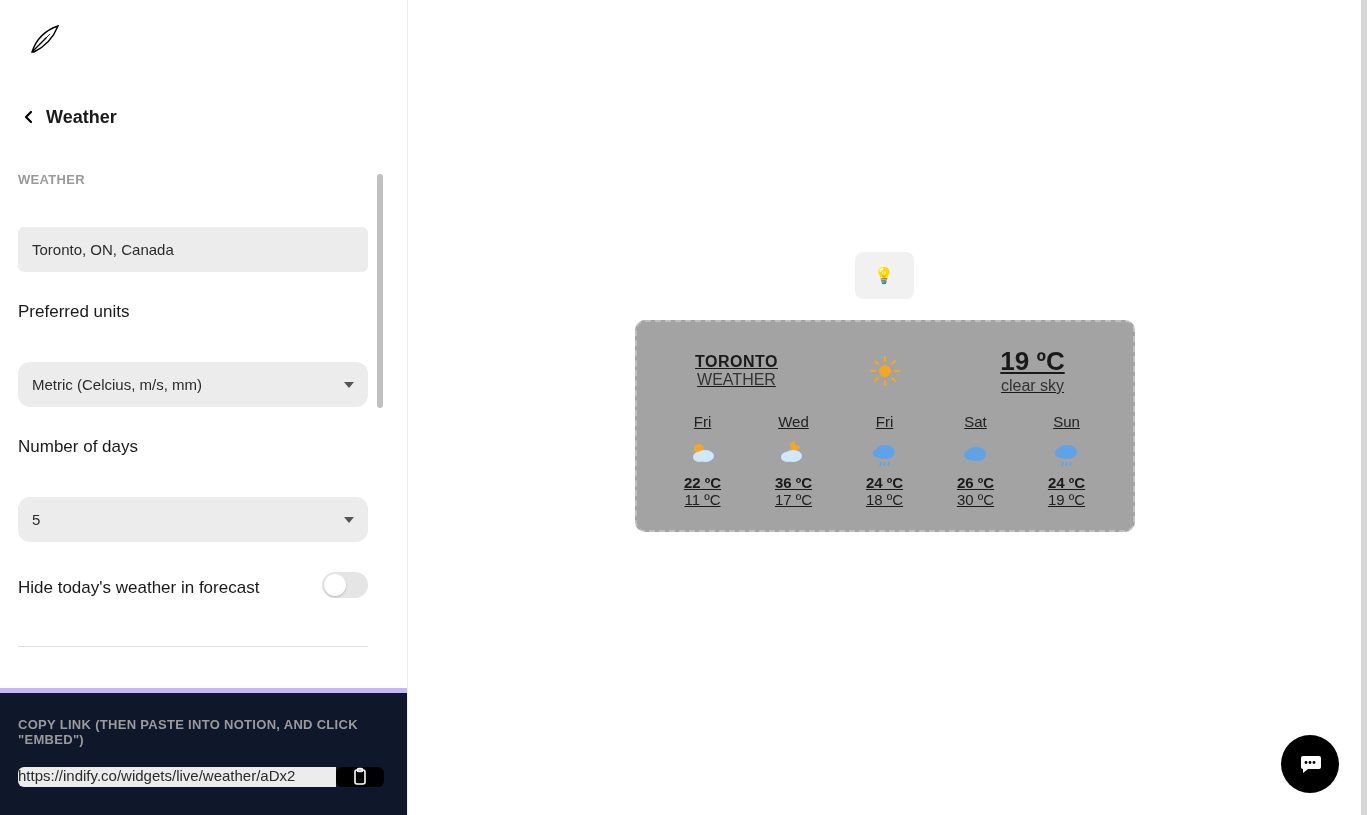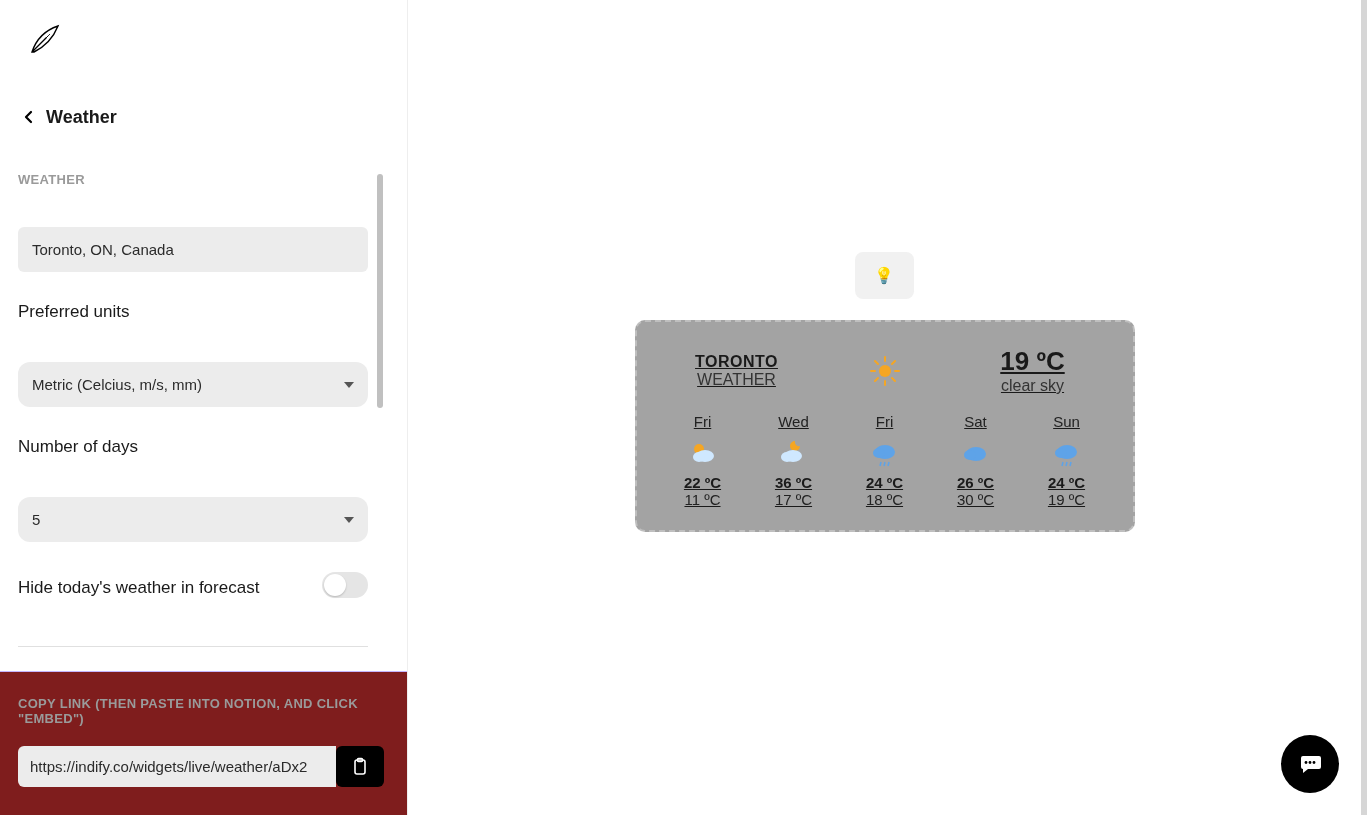--- a/index.html
+++ b/index.html
@@ -119,42 +119,42 @@
   margin-bottom: 40px;
 }
 .style-label {
   font-size: 13px;
   font-weight: 400;
   color: #9a9a9a;
   letter-spacing: 0.3px;
 }
 .copy-section {
   padding: 0 18px 28px 18px;
-  background: #7f1d1d;
-  border-top: 1px solid #c4b5fd;
+  background: #0f172a;
+  border-top: 5px solid #c4b5fd;
   padding-top: 24px;
   margin-top: auto;
 }
 .copy-label {
   font-size: 13px;
   font-weight: 700;
   color: #9a9a9a;
   letter-spacing: 0.3px;
   margin-bottom: 20px;
 }
 .copy-row {
   display: flex;
   width: 366px;
 }
 .copy-input {
   flex: 1;
   background: #ececec;
   border: none;
   border-radius: 6px 0 0 6px;
-  padding: 12px;
+  padding: 0;
   font-size: 15px;
   color: #2b2b2b;
   overflow: hidden;
   white-space: nowrap;
   text-overflow: ellipsis;
 }
 .copy-btn {
   width: 48px;
   background: #000;
   border-radius: 6px;

